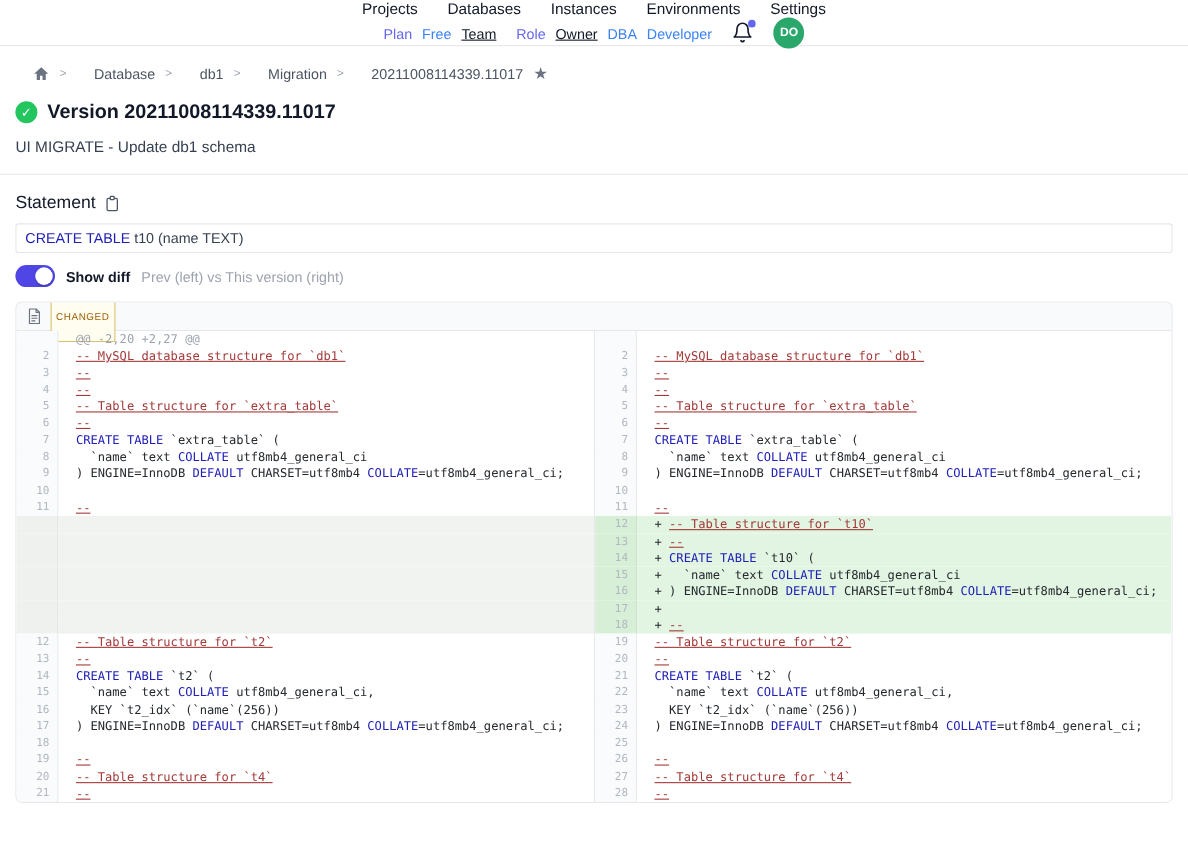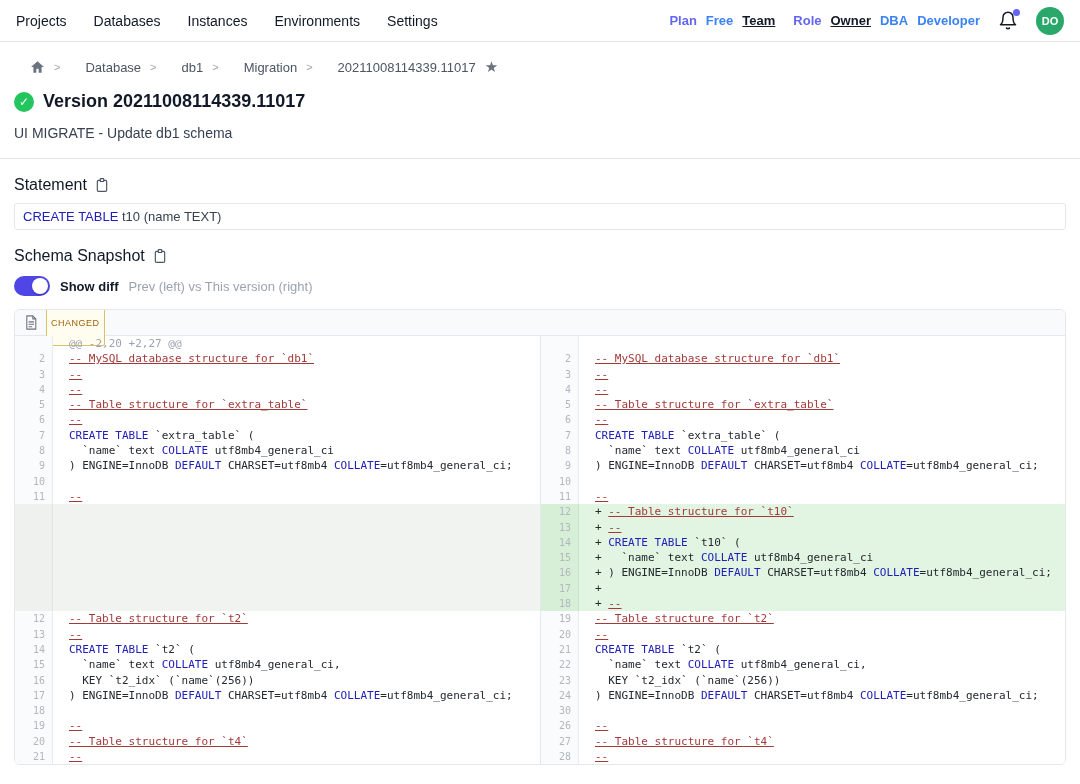--- a/index.html
+++ b/index.html
@@ -1,28 +1,28 @@
 <!DOCTYPE html>
 <html><head>
 <meta charset="utf-8">
 <style>
   * { margin:0; padding:0; box-sizing:border-box; }
   html,body { width:1080px; height:784px; background:#ffffff; overflow:hidden;
     font-family:"Liberation Sans", sans-serif; color:#1f2937; }
 
   
   .topnav { height:42px; display:flex; align-items:center; justify-content:space-between;
-    padding:0 16px; border-bottom:1px solid #e5e7eb; }
+    padding:0 16px; border-bottom:1px solid #e5e7eb;flex-direction:column; }
   .nav-left { display:flex; align-items:center; gap:27px; }
   .nav-item { font-size:14px; color:#111827; cursor:pointer; }
   .nav-right { display:flex; align-items:center; gap:10px; font-size:13px; }
   .lbl-indigo { color:#6366f1; }
   .link-underline { color:#111827; text-decoration:underline; cursor:pointer; }
   .plain-opt { color:#3b82f6; cursor:pointer; }
-  .grp { display:flex; align-items:center; gap:9px; margin-right:8px;font-weight:bold; }
+  .grp { display:flex; align-items:center; gap:9px; margin-right:8px; }
   .bell-wrap { position:relative; width:22px; height:22px; margin-right:6px; cursor:pointer; }
   .bell-dot { position:absolute; top:-1px; right:0px; width:7px; height:7px; border-radius:50%;
     background:#6366f1; }
   .avatar { width:28px; height:28px; border-radius:50%; background:#2aa86c; color:#fff;
     font-size:11px; font-weight:700; display:flex; align-items:center; justify-content:center;
     cursor:pointer; }
 
   
   .main { padding:0 14px; }
   .breadcrumb { display:flex; align-items:center; gap:9px; padding-top:16px; font-size:13px;
@@ -157,29 +157,20 @@
         <rect x="4" y="5" width="16" height="19" rx="2"></rect>
         <rect x="9" y="2" width="6" height="5" rx="1" fill="#ffffff"></rect>
       </svg>
     </span>
   </div>
 
   <div class="stmt-box">
     <span class="kw-navy">CREATE TABLE</span><span> t10 (name TEXT)</span>
   </div>
 
-  <div class="sec-head">
-    <span class="sec-title">Schema Snapshot</span>
-    <span class="copy-icon">
-      <svg width="14" height="16" viewBox="0 0 24 26" fill="none" stroke="#4b5563" stroke-width="2" stroke-linejoin="round">
-        <rect x="4" y="5" width="16" height="19" rx="2"></rect>
-        <rect x="9" y="2" width="6" height="5" rx="1" fill="#ffffff"></rect>
-      </svg>
-    </span>
-  </div>
 
   <div class="toggle-row">
     <span class="toggle">
         <span class="toggle-knob"></span>
       </span>
     <span class="toggle-label">Show diff</span>
     <span class="toggle-hint">Prev (left) vs This version (right)</span>
   </div>
 
   <div class="diff">
@@ -399,21 +390,21 @@
           </div>
           <div class="drow t-ctx">
             <div class="gut">23</div>
             <div class="code"><span class="seg-p">  KEY `t2_idx` (`name`(256))</span></div>
           </div>
           <div class="drow t-ctx">
             <div class="gut">24</div>
             <div class="code"><span class="seg-p">) ENGINE=InnoDB </span><span class="seg-k">DEFAULT</span><span class="seg-p"> CHARSET=utf8mb4 </span><span class="seg-k">COLLATE</span><span class="seg-p">=utf8mb4_general_ci;</span></div>
           </div>
           <div class="drow t-ctx">
-            <div class="gut">30</div>
+            <div class="gut">25</div>
             <div class="code"></div>
           </div>
           <div class="drow t-ctx">
             <div class="gut">26</div>
             <div class="code"><span class="seg-c">--</span></div>
           </div>
           <div class="drow t-ctx">
             <div class="gut">27</div>
             <div class="code"><span class="seg-c">-- Table structure for `t4`</span></div>
           </div>

